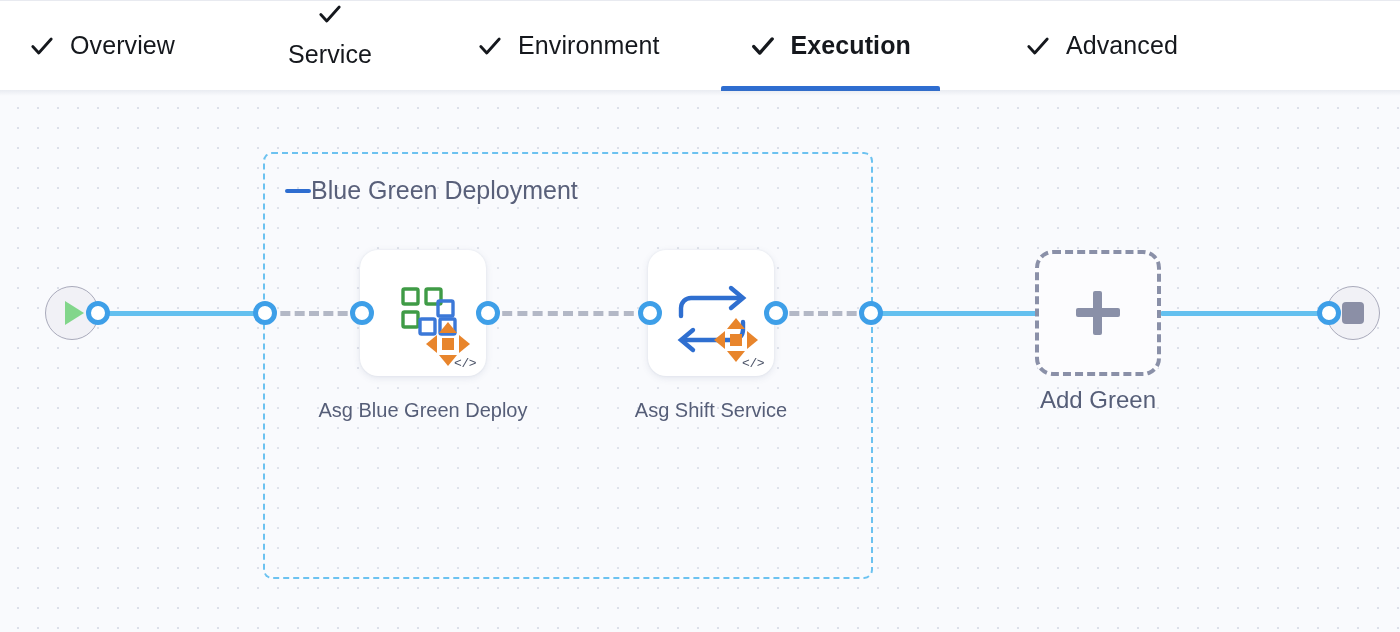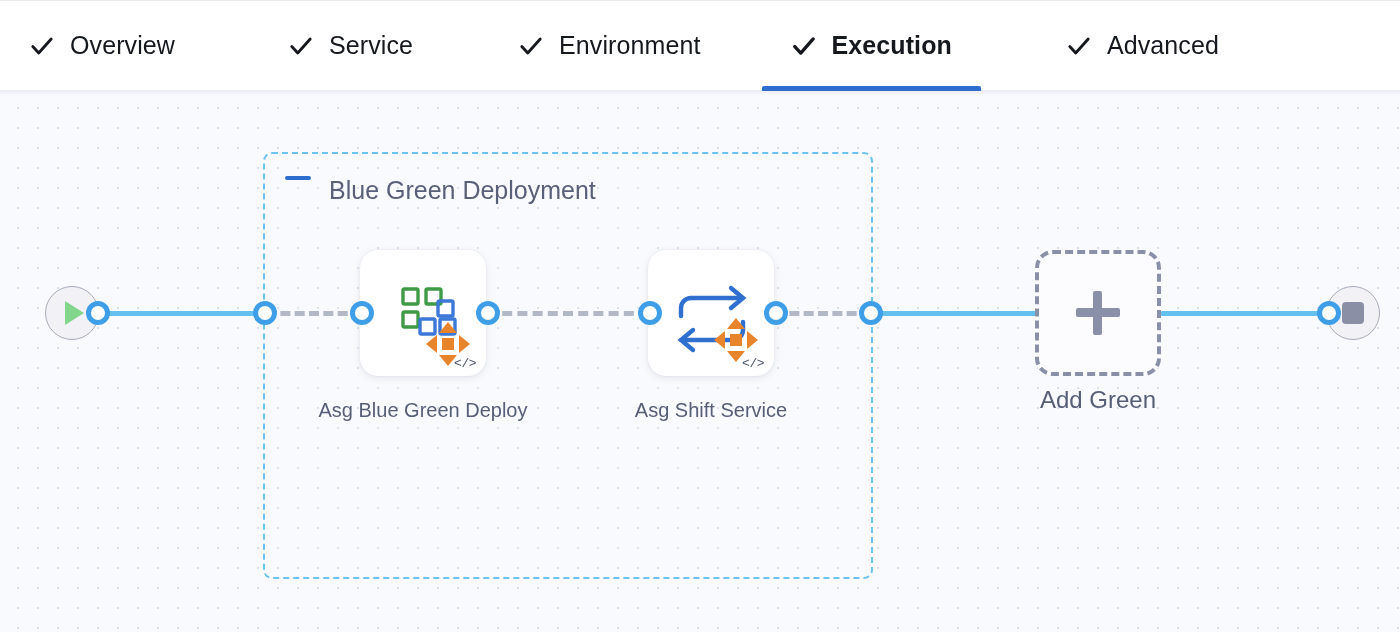--- a/index.html
+++ b/index.html
@@ -76,21 +76,21 @@
     position: absolute;
     left: 263px; top: 62px;
     width: 610px; height: 427px;
     border: 2px dashed #6cc2f0;
     border-radius: 9px;
     background: rgba(255,255,255,0.10);
   }
   .stage-group-head {
     position: absolute;
     left: 20px; top: 22px;
-    display: flex; gap: 18px;
+    display: flex; align-items: center; 
     cursor: pointer;
   }
   .collapse-ico {
     display: block; width: 26px; height: 4px;
     border-radius: 2px;
     background: #2e6dd0;
   }
   .stage-group-title {
     font-size: 25px;
     color: #59607a;
@@ -226,21 +226,21 @@
 
     <div class="tab" style="margin-left:29px;">
       <span class="chk">
         <svg viewBox="0 0 24 24" fill="none" stroke="currentColor" stroke-width="2.6" stroke-linecap="round" stroke-linejoin="round">
             <polyline points="3.5,12.5 9,18.5 20.5,5.5"></polyline>
           </svg>
       </span>
       <span class="lbl">Overview</span>
     </div>
 
-    <div class="tab" style="margin-left:113px;">
+    <div class="tab" style="margin-left:113px;flex-direction:column;">
       <span class="chk">
         <svg viewBox="0 0 24 24" fill="none" stroke="currentColor" stroke-width="2.6" stroke-linecap="round" stroke-linejoin="round">
             <polyline points="3.5,12.5 9,18.5 20.5,5.5"></polyline>
           </svg>
       </span>
       <span class="lbl">Service</span>
     </div>
 
     <div class="tab" style="margin-left:105px;">
       <span class="chk">

